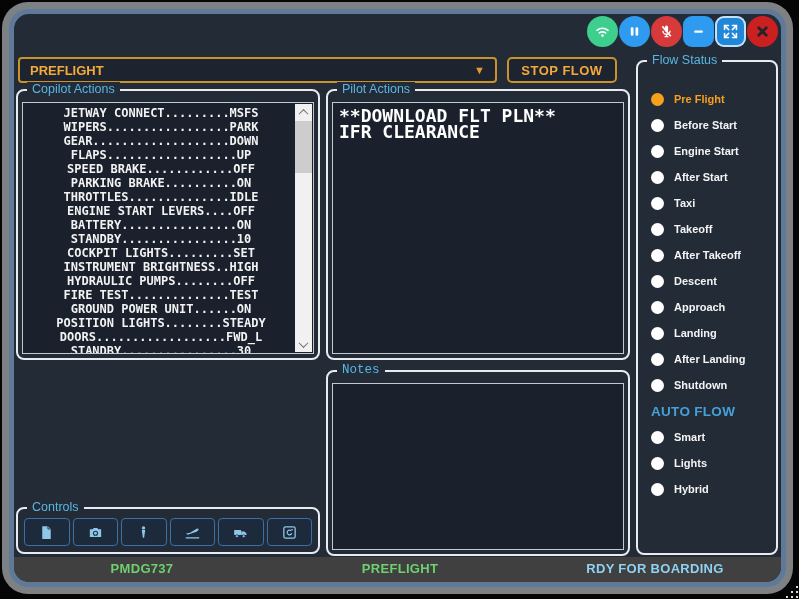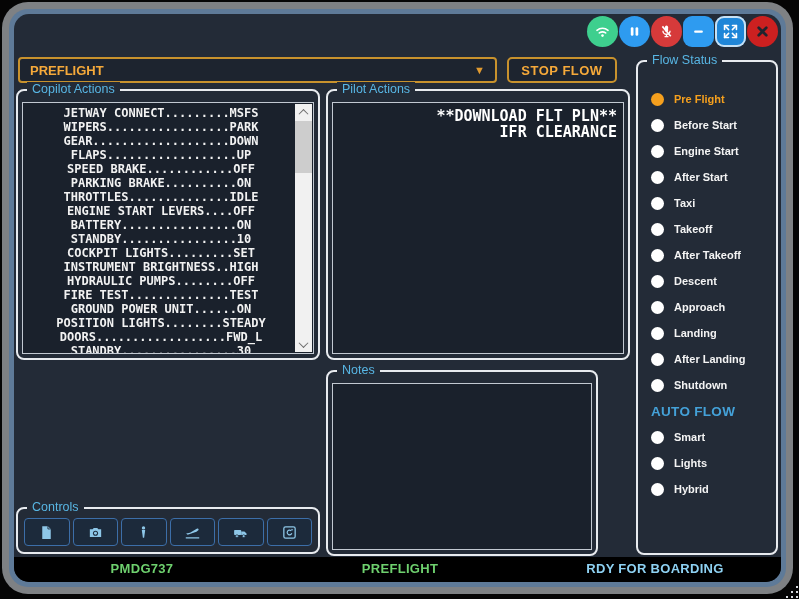--- a/index.html
+++ b/index.html
@@ -30,60 +30,60 @@
   
   .groupbox { position:absolute; border:2px solid #e8ebef; border-radius:8px; }
   .gb-caption { position:absolute; top:-9px; left:9px; background:#232b37; padding:0 5px;
                 color:#58b6e4; font-size:12.5px; white-space:nowrap; }
   .innerbox { position:absolute; left:4px; right:4px; top:11px; bottom:4px; border:1px solid #c2c9d2;
               background:#1a212c; overflow:hidden; }
 
   .gb-copilot { left:2px;  top:75px;  width:304px; height:271px; }
   .gb-pilot   { left:312px; top:75px; width:304px; height:271px; }
   .gb-alerts  { left:2px;  top:356px; width:304px; height:132px; }
-  .gb-notes   { left:312px; top:356px; width:272px; height:186px; }
+  .gb-notes   { left:312px; top:356px; width:304px; height:186px;font-family:Liberation Mono, monospace; }
   .gb-controls{ left:2px;  top:493px; width:304px; height:47px;border-radius:8px; }
   .gb-flow    { left:622px; top:46px; width:142px; height:495px; }
 
   .list { position:absolute; inset:0; padding:3px 20px 0 6px; font-family:"DejaVu Sans Mono", monospace;
           font-size:12px; font-weight:bold; color:#f2f2f2; line-height:14px; white-space:pre; }
   .list-row { height:14px;text-align:center; }
 
   
   .scrollbar { position:absolute; top:1px; bottom:1px; right:1px; width:17px; background:#f1f1f1; }
   .sb-arrow { position:absolute; left:0; width:17px; height:16px; display:flex; align-items:center; justify-content:center; cursor:pointer; }
   .sb-arrow.up { top:0; } .sb-arrow.down { bottom:0; }
   .chev { width:7px; height:7px; border-left:1.7px solid #6d6d6d; border-top:1.7px solid #6d6d6d; }
   .chev.up { transform:rotate(45deg) translate(1px,1px); }
   .chev.down { transform:rotate(225deg) translate(1px,1px); }
   .sb-thumb { position:absolute; left:0; top:17px; width:17px; height:52px; background:#cdcdcd; cursor:pointer; }
 
   .pilot-list { position:absolute; inset:0; padding:5px 6px; font-family:"DejaVu Sans Mono", monospace;
-          font-size:15px; font-weight:bold; color:#fff; line-height:16px; white-space:pre;text-align:right; }
+          font-size:18px; font-weight:bold; color:#fff; line-height:16px; white-space:pre; }
 
   .alert-text { position:absolute; inset:0; padding:16px 8px 0 8px; font-family:"DejaVu Sans Mono", monospace;
           font-size:11px; font-weight:bold; color:#f5a01e; line-height:23px; }
 
   
   .controls-row { position:absolute; left:6px; right:6px; top:9px; bottom:6px; display:flex; gap:3px; }
   .ctrl-btn { flex:1; background:#1c2a3b; border:1px solid #3c6ea8; border-radius:4px; color:#8ec7e8;
               display:flex; align-items:center; justify-content:center; cursor:pointer; }
   .ctrl-btn svg { width:17px; height:17px; }
 
   
   .flow-col { position:absolute; left:13px; right:4px; top:24px; }
   .flow-row { height:26px; display:flex; align-items:center; cursor:pointer; }
   .radio { width:13px; height:13px; border-radius:50%; background:#fff; margin-right:10px; flex:none; }
   .flow-row.selected .radio { background:#f5a01e; }
   .flow-label { color:#f4f4f4; font-size:11px; font-weight:700; }
   .flow-row.selected .flow-label { color:#f5a01e; }
   .autoflow-hdr { height:26px; display:flex; align-items:center; color:#44a1d8; font-size:13.5px; font-weight:bold; letter-spacing:.3px; }
 
   
-  .statusbar { position:absolute; left:0; right:0; bottom:0; height:25px; background:#000000; }
+  .statusbar { position:absolute; left:0; right:0; bottom:0; height:25px; background:#404040; }
   .sb-item { position:absolute; top:4px; width:200px; text-align:center; font-size:13px; font-weight:bold; letter-spacing:.3px; }
   .sb-aircraft { left:28px;  color:#6ed06e; }
   .sb-phase    { left:286px; color:#6ed06e; }
   .sb-status   { left:541px; color:#8ed1f2; }
 
   
   .grip { position:absolute; right:1px; bottom:1px; width:14px; height:14px; }
   .grip i { position:absolute; width:2px; height:2px; background:#d8dbdf; }
 </style>
 </head>

